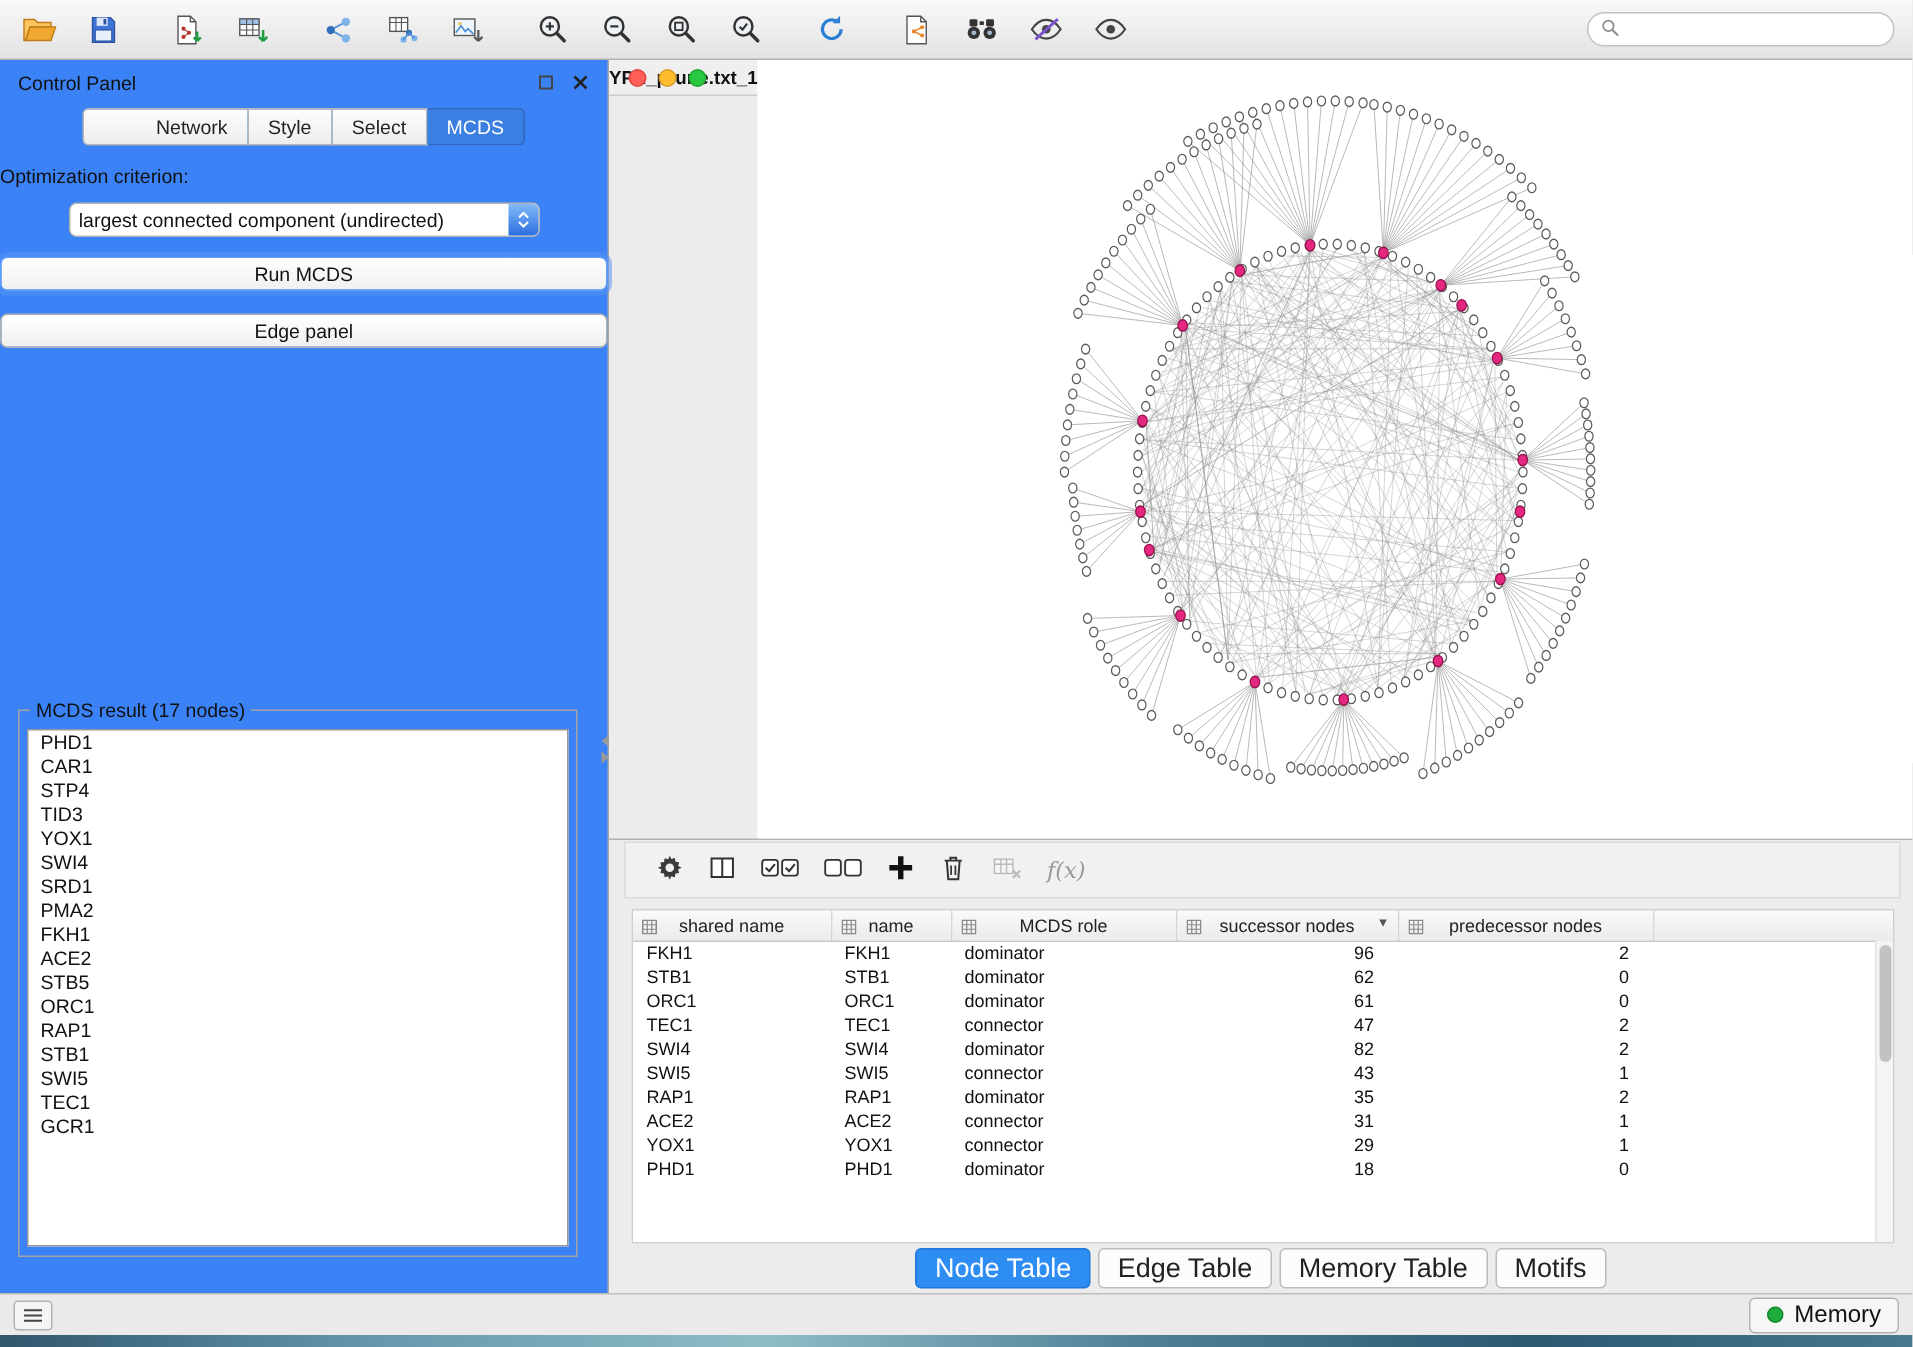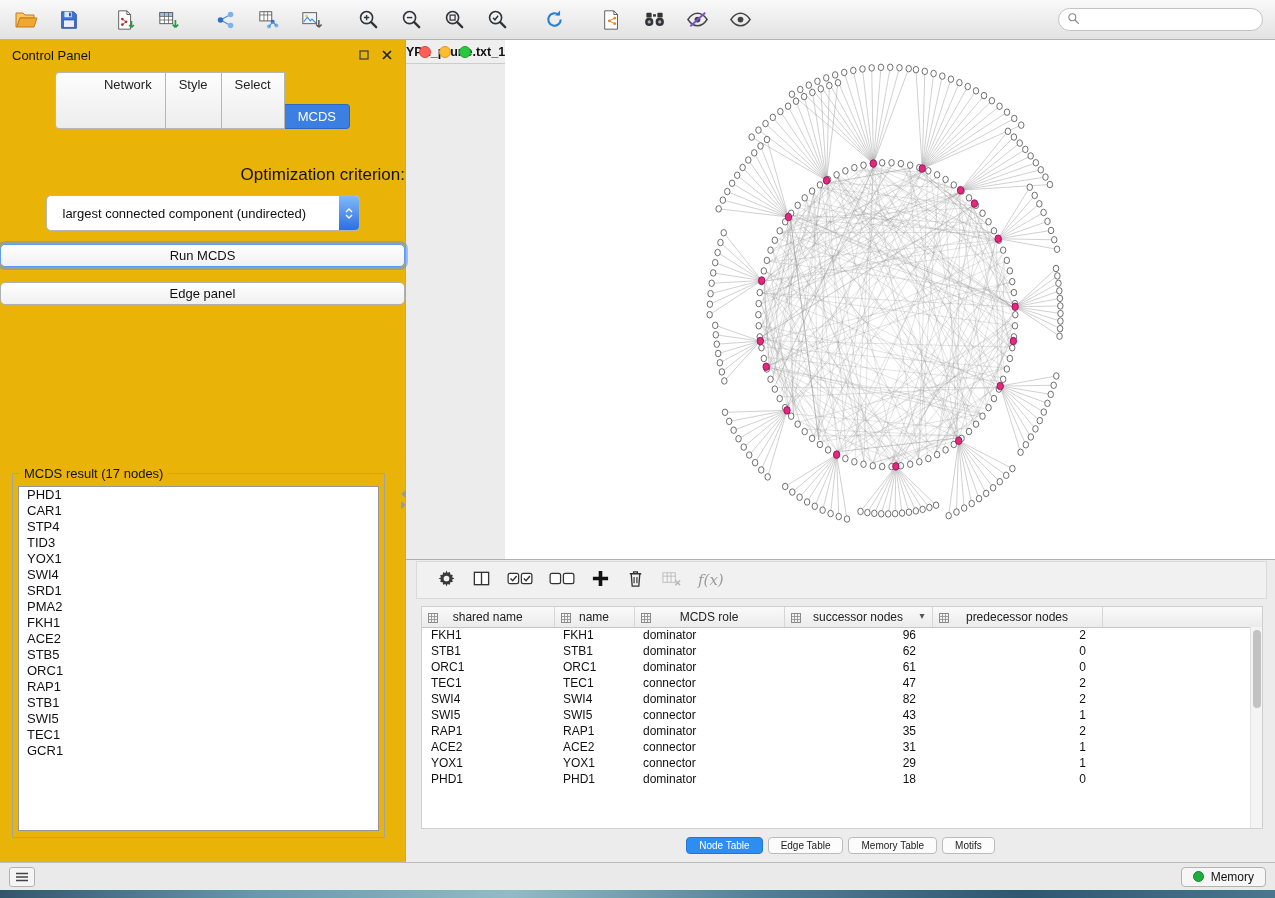--- a/index.html
+++ b/index.html
@@ -13,34 +13,34 @@
   .tb-group { display:flex; align-items:center; gap:16px; margin-right:30px; }
   .tb-btn { width:27px; height:27px; display:flex; align-items:center; justify-content:center; border-radius:4px; }
   .searchbox { margin-left:auto; width:205px; height:23px; background:#fff; border:1px solid #c3c3c3;
                border-radius:12px; display:flex; align-items:center; padding:0 8px; gap:5px; }
   .searchbox input { border:none; outline:none; flex:1; font-size:12px; background:transparent; font-family:inherit; }
 
   
   .main { flex:1; display:flex; min-height:0; position:relative; }
 
   
-  .control-panel { width:406px; flex:0 0 406px; background:#eab308; border-right:1px solid #a8a8a8; position:relative; }
+  .control-panel { width:406px; flex:0 0 406px; background:#3b82f6; border-right:1px solid #a8a8a8; position:relative; }
   .cp-header { height:30px; display:flex; align-items:center; padding:0 12px; font-size:13px; }
   .winbtns { margin-left:auto; display:flex; align-items:center; gap:11px; }
   .winbtn { width:12px; height:12px; display:flex; align-items:center; justify-content:center; }
   .cp-tabs { display:flex; justify-content:center; margin-top:2px; }
   .cp-tab { padding:4px 13px; font-size:13px; background:linear-gradient(#fdfdfd,#ededed);
             border:1px solid #b6b6b6; border-left:none; color:#222; cursor:default; }
   .cp-tab:first-child { border-left:1px solid #b6b6b6; border-radius:4px 0 0 4px;padding-left:48px; }
-  .cp-tab:last-child { border-radius:0 4px 4px 0;margin-top:32px; }
+  .cp-tab:last-child { border-radius:0 4px 4px 0; }
   .cp-tab.active { background:#3c7fe3; border-color:#2f67bd; color:#fff; }
-  .opt-label { text-align:right; margin-top:36px; font-size:17px; }
-  .dropdown { position:relative; margin:10px auto 0; width:314px; height:36px; background:#fff;
+  .opt-label { text-align:left; margin-top:13px; font-size:13px; }
+  .dropdown { position:relative; margin:10px auto 0; width:314px; height:23px; background:#fff;
               border:1px solid #b4b4b4; border-radius:5px; display:flex; align-items:center;
-              padding-left:16px; font-size:13px; }
+              padding-left:6px; font-size:13px; }
   .dd-stepper { position:absolute; right:0; top:0; bottom:0; width:20px; border-radius:0 4px 4px 0;
                 background:linear-gradient(#82b9f9,#2c6fe2); display:flex; flex-direction:column;
                 align-items:center; justify-content:center; gap:1px; }
   .btn-row { display:flex; justify-content:center; gap:15px; margin-top:13px;flex-direction:column; }
   .btn { padding:3px 16px; font-size:13px; background:linear-gradient(#ffffff,#f0f0f0);
          border:1px solid #b0b0b0; border-radius:5px; color:#111; }
   .btn.focused { border-color:#5d9cf8; box-shadow:0 0 0 3px rgba(88,150,245,.55); }
   .result-box { position:absolute; left:12px; top:426px; width:373px; height:372px;
                 border:1px solid #a3a3a3; padding:0; }
   .result-box legend { font-size:13px; margin-left:7px; padding:0 4px; }
@@ -73,36 +73,36 @@
   table { border-collapse:collapse; width:100%; table-layout:fixed; }
   th { height:20px; font-weight:normal; font-size:12px; color:#222; position:relative;
        background:linear-gradient(#fafafa,#ebebeb); border-right:1px solid #d6d6d6; border-bottom:1px solid #c6c6c6; }
   th .col-icon { position:absolute; left:6px; top:5px; }
   th .col-caret { position:absolute; right:7px; top:3px; color:#555; font-size:10px; }
   td { height:16px; padding:0 9px; font-size:12px; white-space:nowrap; overflow:hidden; }
   td.num { text-align:right; padding-right:16px; }
   .vscroll { position:absolute; right:0; top:20px; bottom:0; width:12px; background:#f4f4f4; border-left:1px solid #e2e2e2; }
   .vscroll .thumb { position:absolute; left:1.5px; width:8px; top:3px; height:78px; border-radius:4px; background:#c2c2c2; }
   .tp-tabs { height:33px; flex:0 0 33px; display:flex; align-items:center; justify-content:center; gap:5px; }
-  .tp-tab { padding:2px 12px; font-size:10px; background:#fcfcfc; border:1px solid #bbbbbb; border-radius:4px; color:#222; }
+  .tp-tab { padding:2px 12px; font-size:18px; background:#fcfcfc; border:1px solid #bbbbbb; border-radius:4px; color:#222; }
   .tp-tab.active { background:#2e8df2; border-color:#2077d6; color:#fff; }
 
   
   .vsplit-grip { position:absolute; left:399px; top:444px; width:8px; height:30px; display:flex;
                  flex-direction:column; align-items:center; justify-content:center; gap:3px; }
   .grip-tri-l { width:0; height:0; border-top:4px solid transparent; border-bottom:4px solid transparent; border-right:5px solid #9a9a9a; }
   .grip-tri-r { width:0; height:0; border-top:4px solid transparent; border-bottom:4px solid transparent; border-left:5px solid #9a9a9a; }
 
   
   .statusbar { height:28px; flex:0 0 28px; display:flex; align-items:center; padding:0 9px;
                background:#eaeaea; border-top:1px solid #bdbdbd; }
   .menu-btn { width:26px; height:20px; border:1px solid #b2b2b2; border-radius:3px; background:#f5f5f5;
               display:flex; align-items:center; justify-content:center; }
   .memory-btn { margin-left:auto; display:flex; align-items:center; gap:7px; border:1px solid #b2b2b2;
-                border-radius:4px; background:#f6f6f6; padding:2px 11px; font-size:12px; }
+                border-radius:4px; background:#f6f6f6; padding:2px 11px; font-size:16px; }
   .green-dot { width:11px; height:11px; border-radius:50%; background:#1fae3d; border:1px solid #15862c; }
 
   .wallpaper { height:8px; flex:0 0 8px;
                background:linear-gradient(90deg,#30566c,#6699ad,#8fbcc6,#4f7f96,#2c5872,#47788f); }
 </style>
 </head>
 <body>
 
 <div class="app">
 

